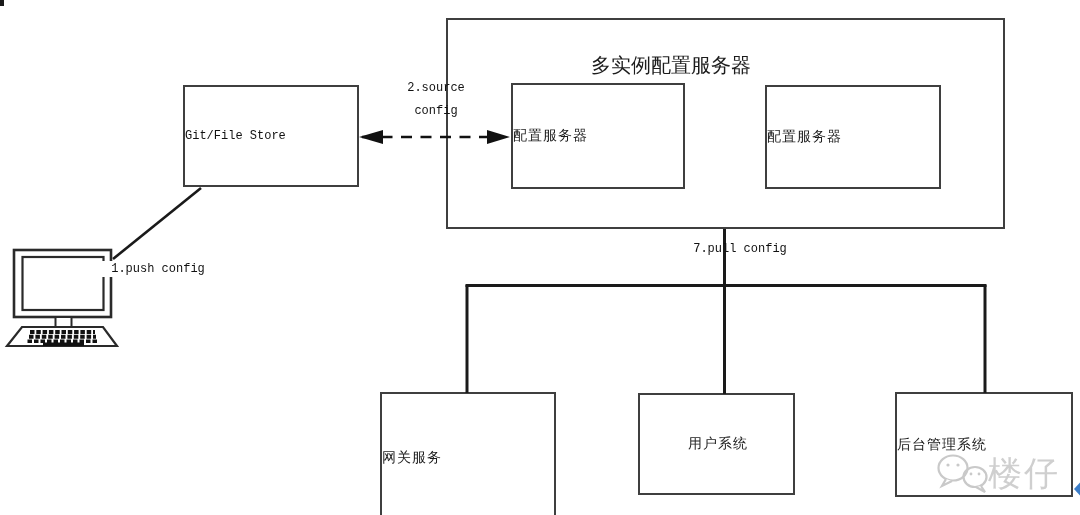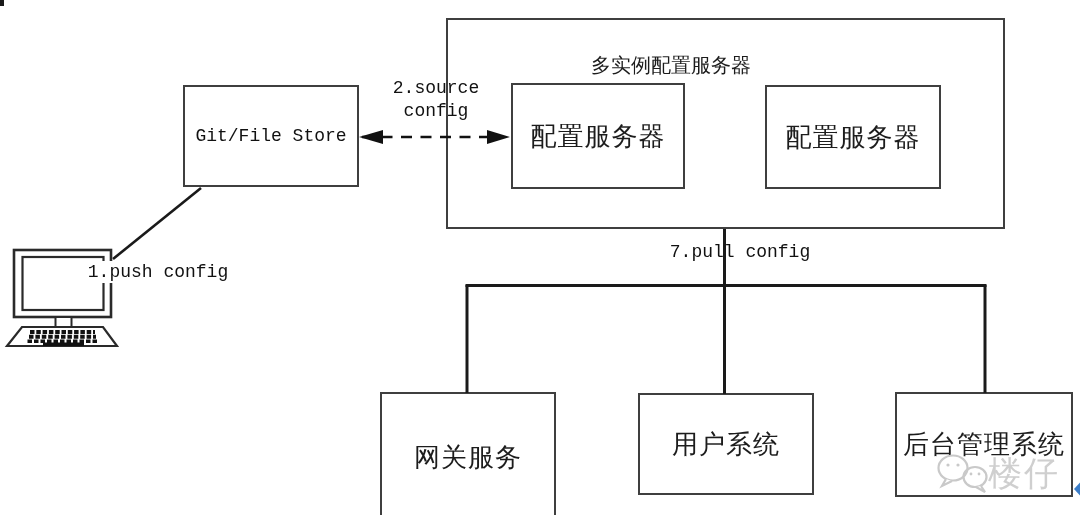--- a/index.html
+++ b/index.html
@@ -10,46 +10,46 @@
     overflow:hidden;
     font-family:"Liberation Sans", sans-serif;
   }
   .box{
     position:absolute;
     background:#ffffff;
     border:2px solid #3f3f3f;
     box-sizing:border-box;
     display:flex;
     align-items:center;
-    justify-content:center;
+    justify-content:flex-start;
     z-index:2;
   }
   .cn{
     font-family:"DejaVu Serif","Liberation Serif",serif;
     color:#1c1c1c;
-    font-size:26px;
+    font-size:14px;
     letter-spacing:1px;
     white-space:nowrap;
   }
   .mono{
     font-family:"Liberation Mono","DejaVu Sans Mono",monospace;
     color:#111111;
-    font-size:18px;
+    font-size:12px;
     white-space:nowrap;
   }
   #outer-box{left:446px;top:18px;width:559px;height:211px;z-index:1;}
   #outer-title{
     position:absolute;left:591px;top:36px;width:200px;
     text-align:left;font-size:20px;z-index:4;letter-spacing:0;margin-top:16px;
   }
   #git-box{left:183px;top:85px;width:176px;height:102px;}
   #cfg-box-1{left:511px;top:83px;width:174px;height:106px;}
   #cfg-box-2{left:765px;top:85px;width:176px;height:104px;}
   #client-box-1{left:380px;top:392px;width:176px;height:131px;}
-  #client-box-2{left:638px;top:393px;width:176px;height:102px;}
+  #client-box-2{left:638px;top:393px;width:157px;height:102px;padding-left:48px;}
   #client-box-3{left:895px;top:392px;width:178px;height:105px;}
   #lines-layer{
     position:absolute;left:0;top:0;width:1080px;height:515px;
     z-index:3;pointer-events:none;
   }
   .label{position:absolute;z-index:4;text-align:center;}
   #push-label{left:84px;top:220px;width:148px;background:#ffffff;padding:1px 0;margin-top:41px;}
   #source-label{left:376px;top:77px;width:120px;line-height:23px;}
   #pull-label{left:665px;top:242px;width:150px;}
   #watermark-text{

